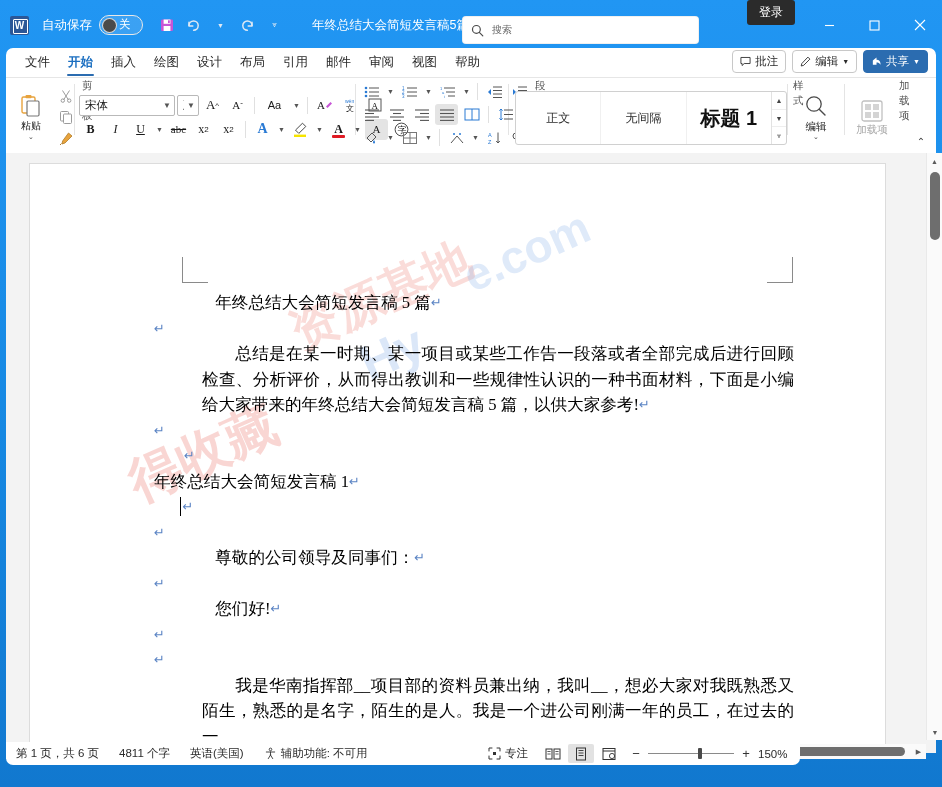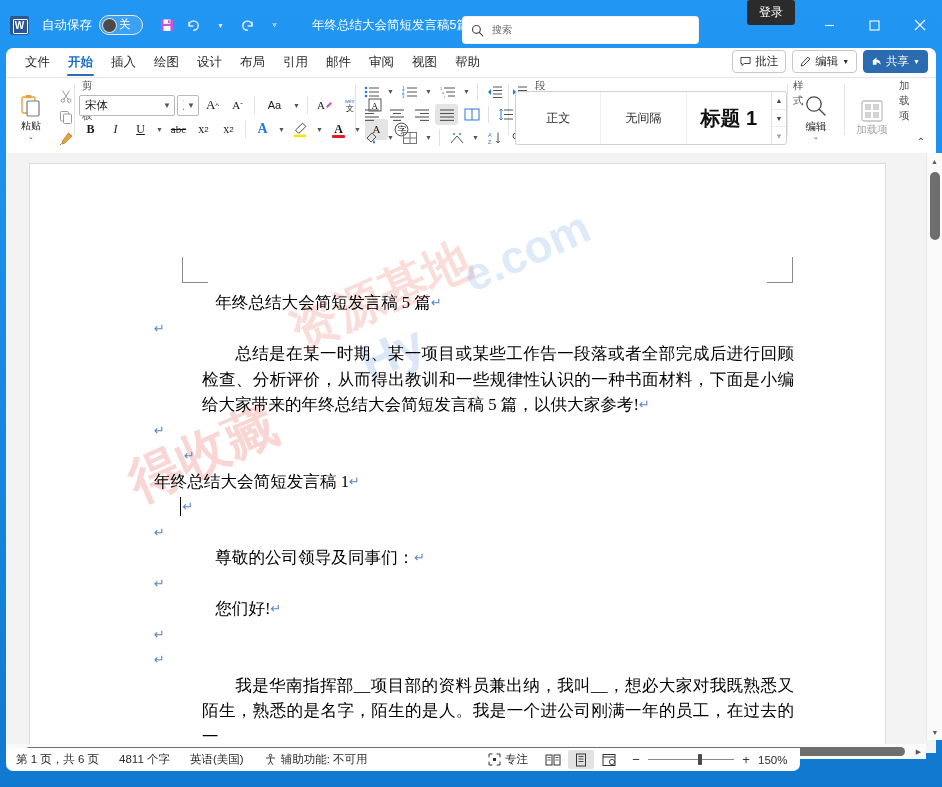--- a/index.html
+++ b/index.html
@@ -219,21 +219,21 @@
   .hscroll {
     position: absolute; left: 6px; bottom: 28px; width: 920px; height: 15px; background: #fafafa;
     display: flex; align-items: center;
   }
   .hs-arrow { width: 15px; text-align: center; font-size: 7px; color: #5a5a5a; cursor: pointer; }
   .hs-track { flex: 1; height: 15px; position: relative; }
   .hs-thumb { position: absolute; left: 4px; top: 3px; width: 880px; height: 9px; background: #6e6e6e; border-radius: 5px; cursor: pointer; }
 
   
   .statusbar {
-    position: absolute; left: 6px; bottom: 16px; width: 794px; height: 23px;
+    position: absolute; left: 6px; bottom: 22px; width: 794px; height: 23px;
     background: #fff; border-radius: 0 0 7px 7px;
     display: flex; align-items: center; font-size: 11.5px; color: #2b2b2b;
   }
   .sb-item { padding: 0 10px; white-space: nowrap; cursor: pointer; display:flex; align-items:center; gap:4px; height:23px; }
   .sb-right { margin-left: auto; display: flex; align-items: center; gap: 2px; padding-right: 8px; }
   .view-btn {
     width: 26px; height: 19px; display: flex; align-items: center; justify-content: center; cursor: pointer; border-radius: 2px;
   }
   .view-btn.sel { background: #e2e2e2; }
   .zoom-ctl { display: flex; align-items: center; gap: 6px; margin-left: 6px; }

